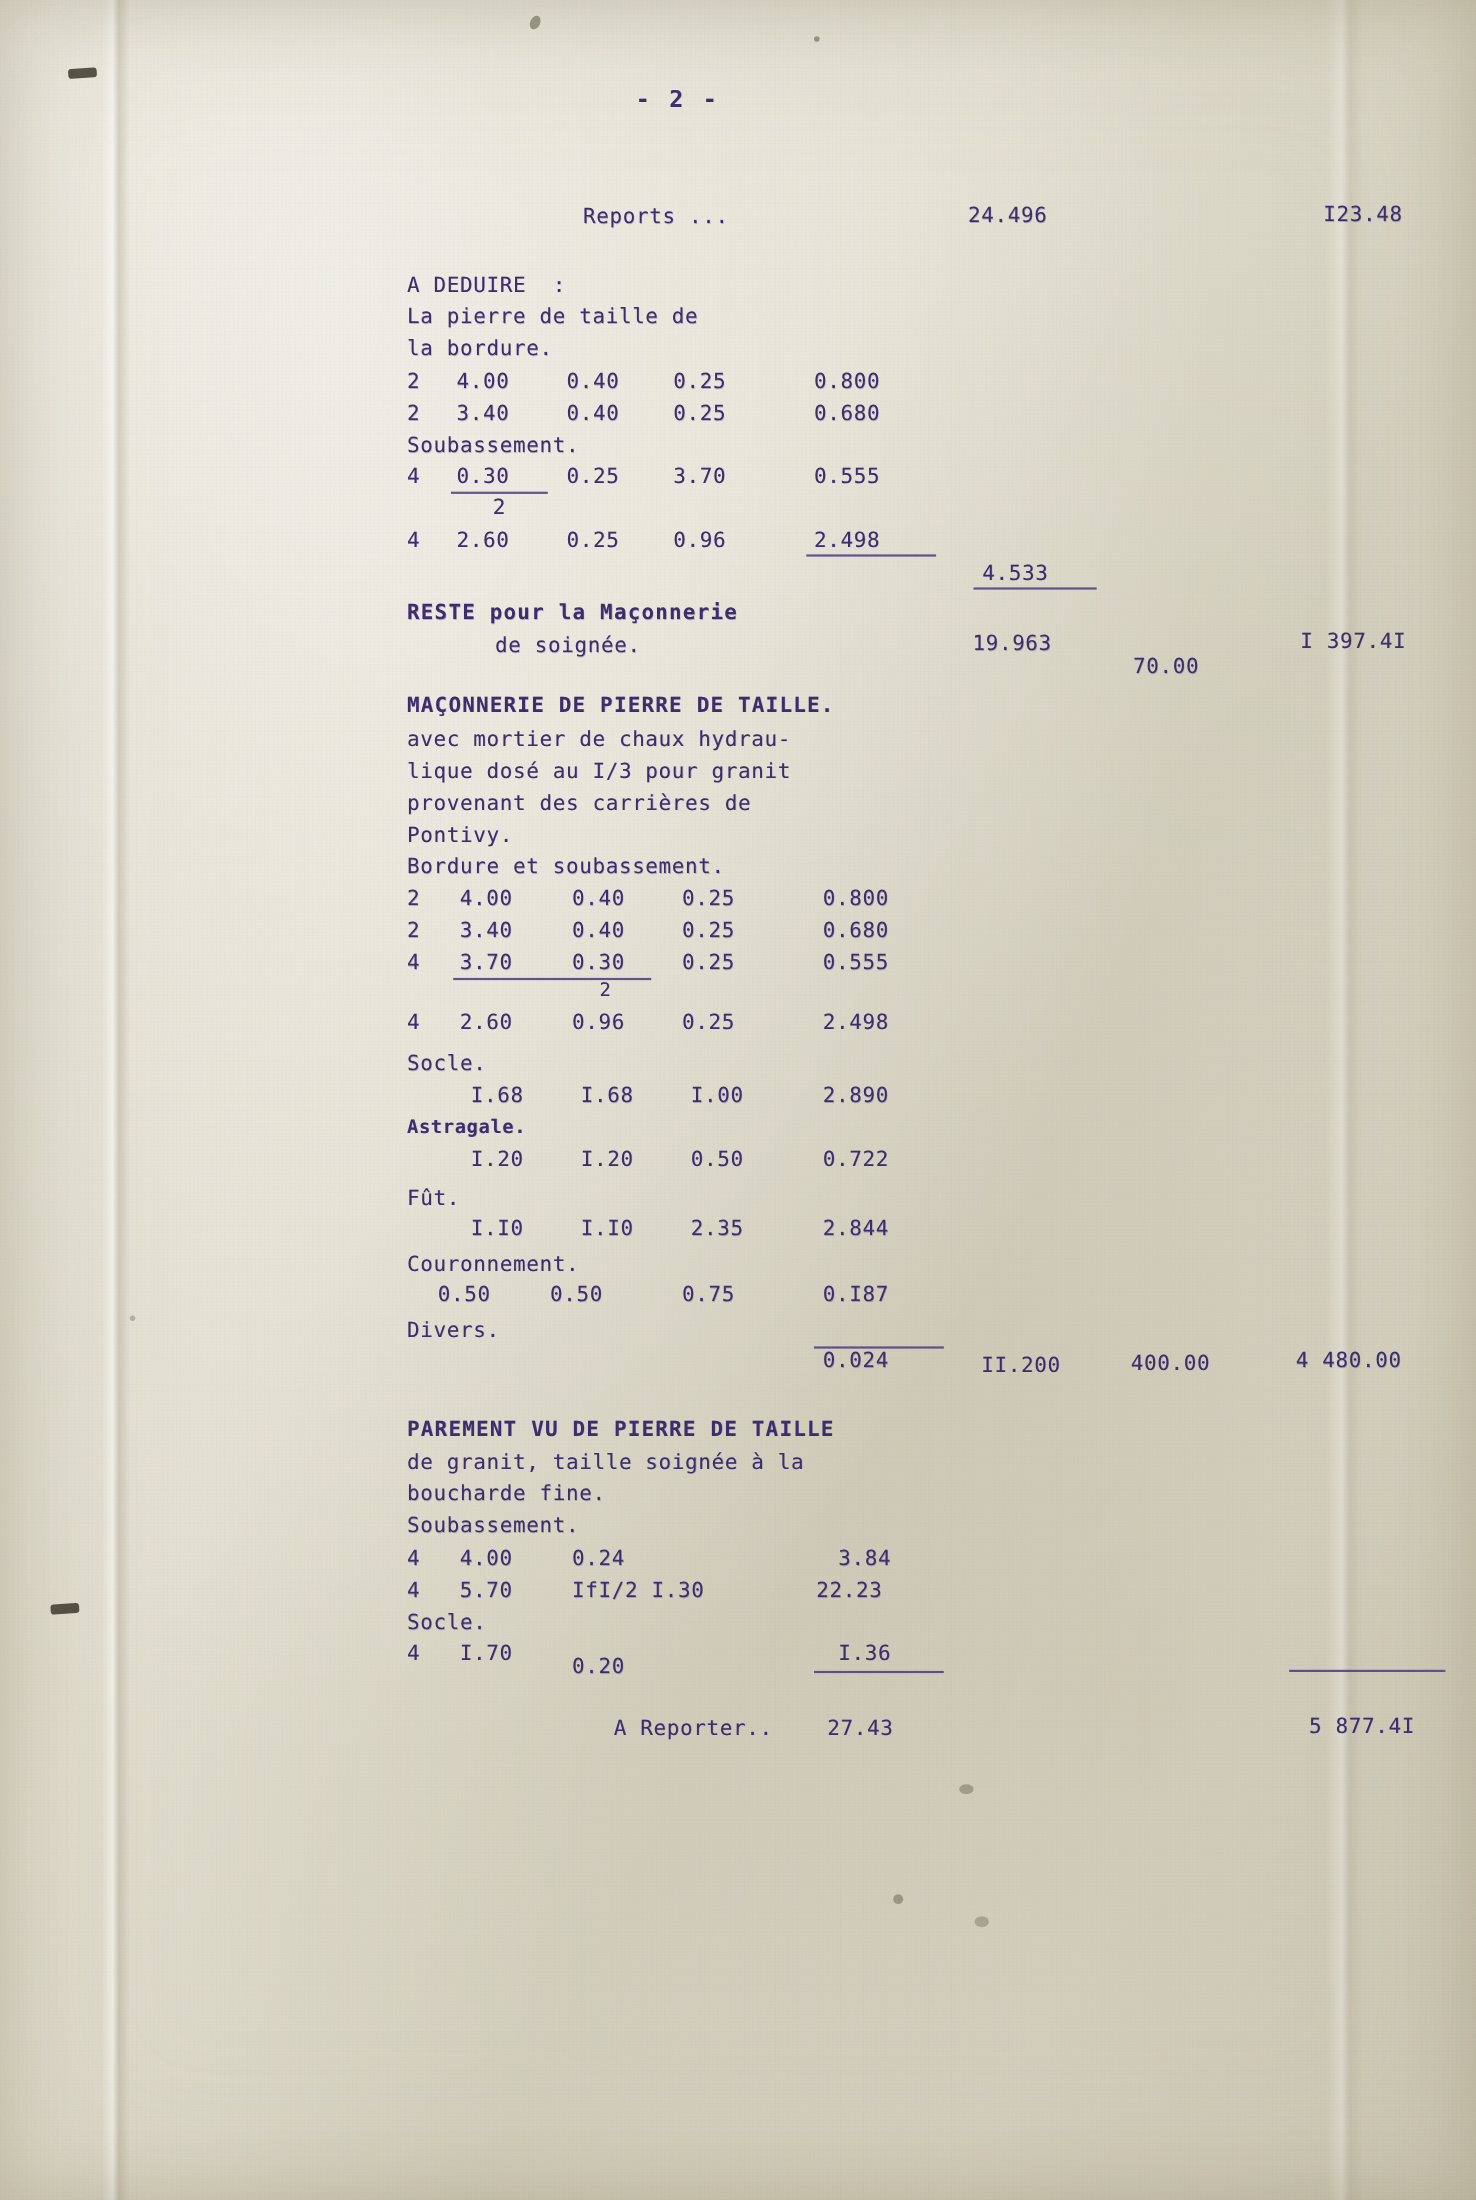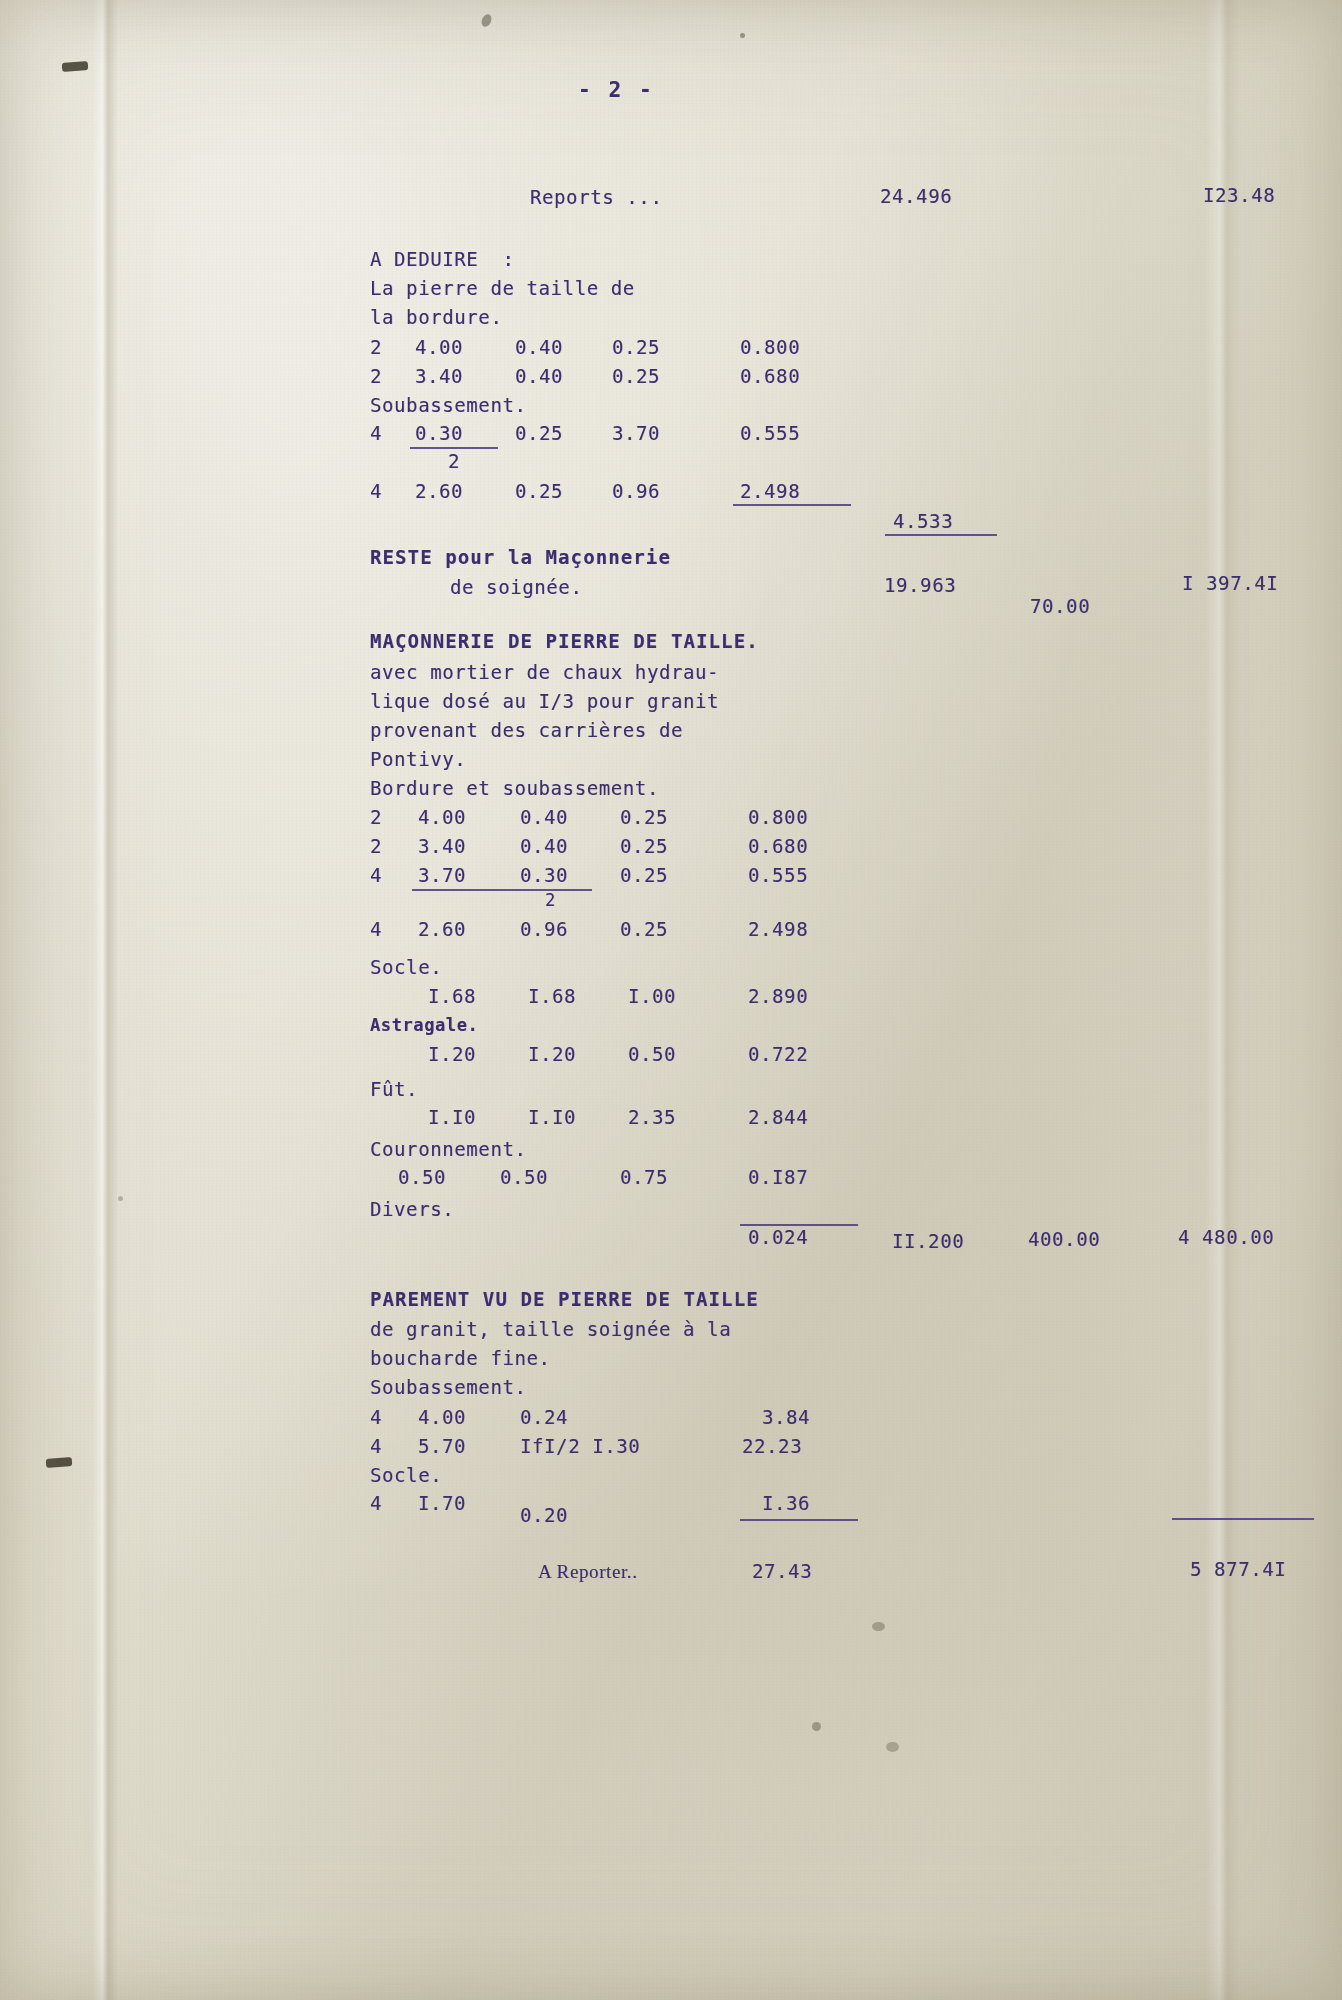--- a/index.html
+++ b/index.html
@@ -252,20 +252,20 @@
     <div class="ln" style="left:370px; top:1466px;">Socle.</div>
 
     <div class="ln" style="left:370px; top:1494px;">4</div>
     <div class="ln" style="left:418px; top:1494px;">I.70</div>
     <div class="ln" style="left:520px; top:1506px;">0.20</div>
     <div class="ln" style="left:762px; top:1494px;">I.36</div>
     <div class="rule" style="left:740px; top:1519px; width:118px;"></div>
 
     <div class="rule" style="left:1172px; top:1518px; width:142px;"></div>
 
-    <div class="ln" style="left:538px; top:1562px;font-family:Liberation Serif, serif;">A Reporter..</div>
+    <div class="ln" style="left:558px; top:1562px;">A Reporter..</div>
     <div class="ln" style="left:752px; top:1562px;">27.43</div>
     <div class="ln" style="left:1190px; top:1560px;">5 877.4I</div>
 
   </div>
 
   <div id="edges"></div>
 </div>
 
 </body></html>

